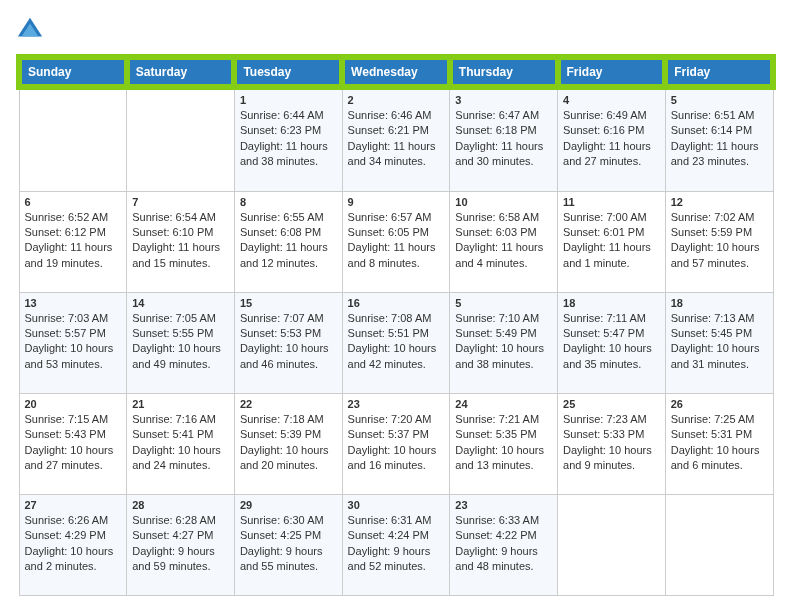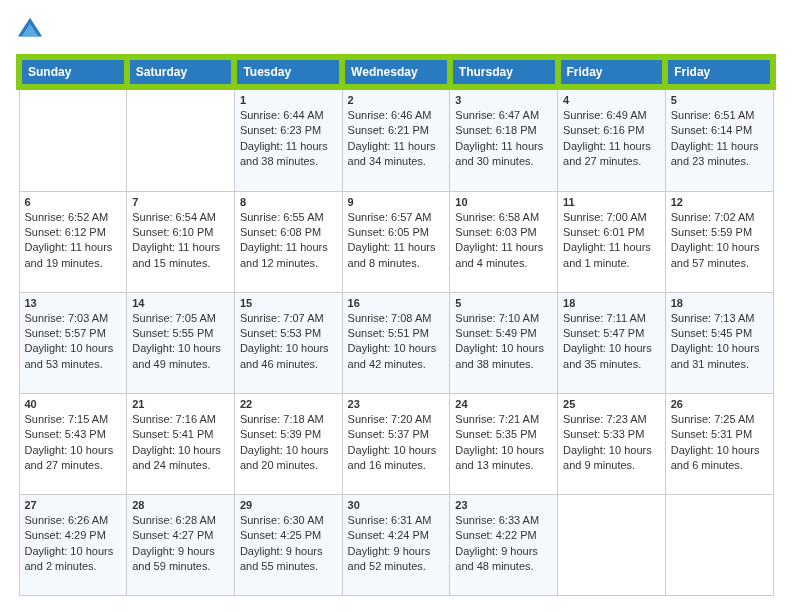--- a/index.html
+++ b/index.html
@@ -217,21 +217,21 @@
             <span class="day-number">18</span>
             <div class="day-info">Sunrise: 7:11 AM<br>Sunset: 5:47 PM<br>Daylight: 10 hours and 35 minutes.</div>
           </td>
           <td>
             <span class="day-number">18</span>
             <div class="day-info">Sunrise: 7:13 AM<br>Sunset: 5:45 PM<br>Daylight: 10 hours and 31 minutes.</div>
           </td>
         </tr>
         <tr>
           <td>
-            <span class="day-number">40</span>
+            <span class="day-number">20</span>
             <div class="day-info">Sunrise: 7:15 AM<br>Sunset: 5:43 PM<br>Daylight: 10 hours and 27 minutes.</div>
           </td>
           <td>
             <span class="day-number">21</span>
             <div class="day-info">Sunrise: 7:16 AM<br>Sunset: 5:41 PM<br>Daylight: 10 hours and 24 minutes.</div>
           </td>
           <td>
             <span class="day-number">22</span>
             <div class="day-info">Sunrise: 7:18 AM<br>Sunset: 5:39 PM<br>Daylight: 10 hours and 20 minutes.</div>
           </td>

